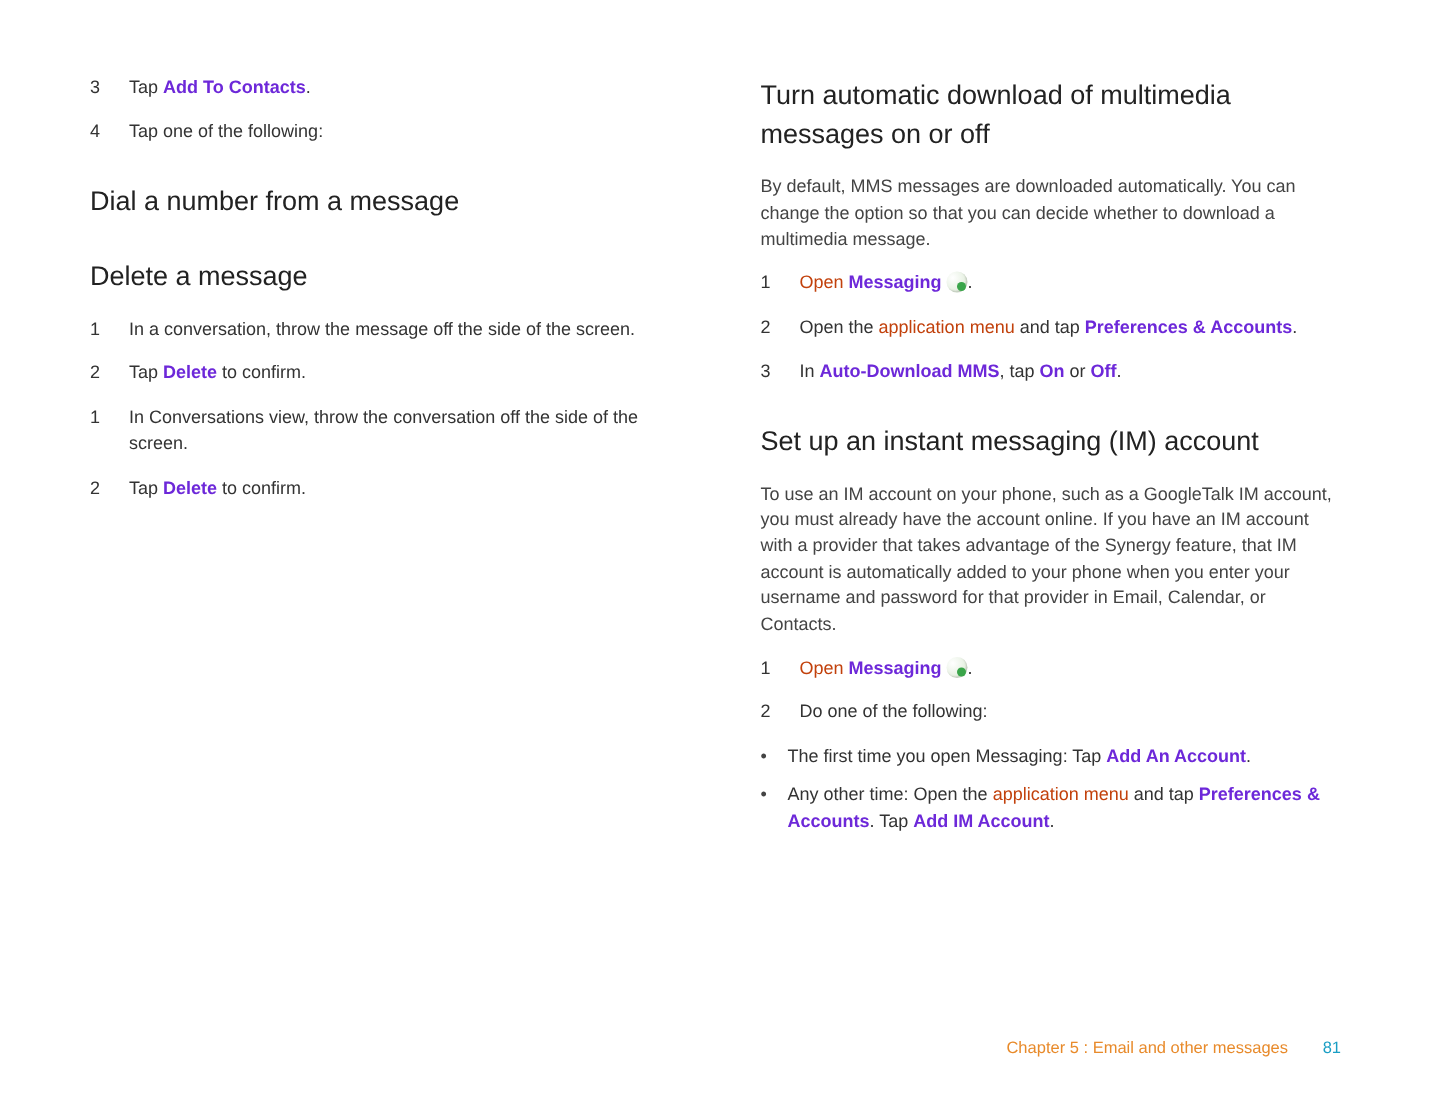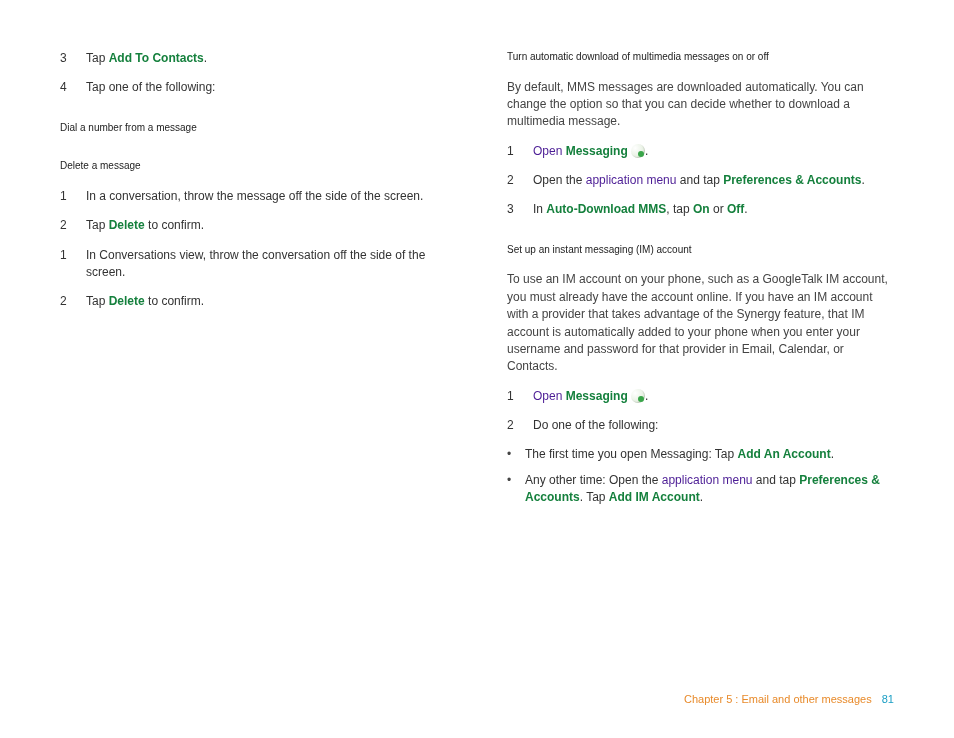--- a/index.html
+++ b/index.html
@@ -23,21 +23,21 @@
   .cols {
     display: flex;
     gap: 60px;
   }
   .col {
     flex: 1;
     min-width: 0;
   }
   h3.sect {
     font-weight: 400;
-    font-size: 10px;
+    font-size: 18px;
     color: #222;
     margin: 24px 0 14px 0;
   }
   p.body {
     margin: 0 0 12px 0;
     color: #444;
   }
   ol.steps {
     list-style: none;
     padding: 0;
@@ -70,22 +70,22 @@
     flex: none;
     text-align: left;
     padding-left: 2px;
     color: #444;
   }
   ul.bul.nested > li::before {
     padding-left: 0;
   }
   .indent { padding-left: 26px; }
   .nested { padding-left: 26px; }
-  .link { color: #4c1d95; }
-  strong { font-weight: 600; color: #15803d; }
+  .link { color: #c2410c; }
+  strong { font-weight: 600; color: #6d28d9; }
   .iconbubble {
     display:inline-block;
     width:14px;height:14px;
     border-radius:50%;
     background: radial-gradient(circle at 30% 30%, #fff, #d8e8d0);
     box-shadow: inset -1px -1px 1px rgba(0,0,0,.15);
     vertical-align:-3px;
     position:relative;
   }
   .iconbubble::after{
@@ -97,21 +97,21 @@
   }
   .footer {
     position: absolute;
     right: 60px;
     bottom: 30px;
     font-size: 11px;
     color: #e88a2a;
   }
   .footer .pg {
     color: #1a9ec4;
-    margin-left: 7px;
+    margin-left: 20px;
     text-align: center;
   }
 </style>
 </head>
 <body>
 
 <div class="page">
   <div class="cols">
 
     <div class="col">

